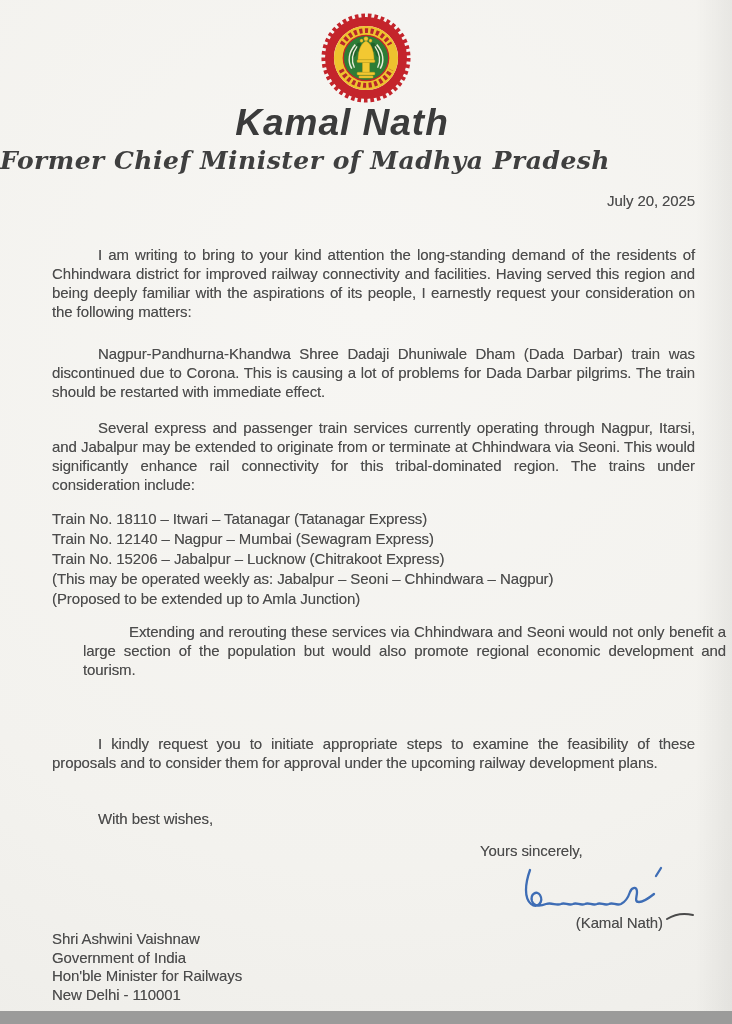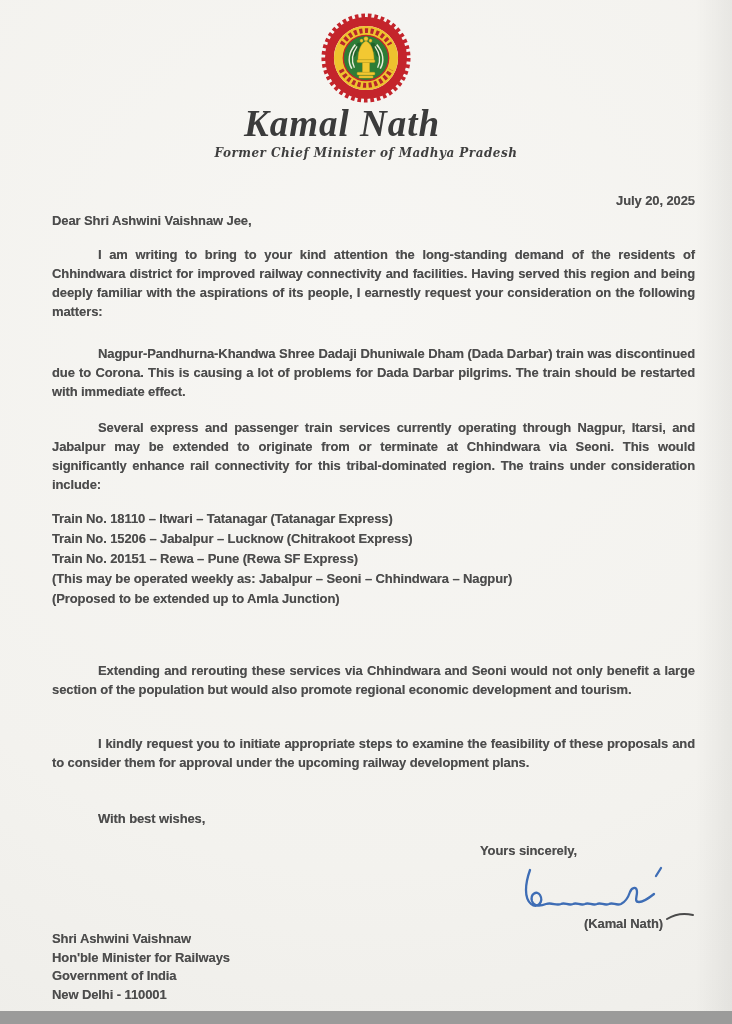--- a/index.html
+++ b/index.html
@@ -13,42 +13,42 @@
     font-family:"Liberation Sans","DejaVu Sans",sans-serif;
     color:#4a4a4a;
   }
   
   .emblem{
     position:absolute;top:9px;left:50%;transform:translateX(-50%);
     width:98px;height:98px;filter:blur(0.4px);
   }
   .lh-name{
     position:absolute;top:102px;left:0;width:684px;text-align:center;
-    font-family:Liberation Serif, serif;
+    font-family:Liberation Sans, sans-serif;
     font-style:italic;font-weight:700;font-size:37px;color:#3b3b3b;
     letter-spacing:1px;
   }
   .lh-title{
-    position:absolute;top:146px;left:0;width:732px;text-align:center;
+    position:absolute;top:146px;left:0;width:732px;
     font-family:"DejaVu Serif","Liberation Serif",serif;
-    font-style:italic;font-weight:700;font-size:12px;color:#3f3f3f;
+    font-style:italic;font-weight:700;font-size:25px;color:#3f3f3f;
     letter-spacing:0.5px;
   }
   
   .txt{
-    font-size:13px;font-weight:700;letter-spacing:-0.1px;
+    font-size:15px;font-weight:400;letter-spacing:-0.1px;
     color:#4c4c4c;line-height:19px;
     text-shadow:0 0 0.5px rgba(80,80,80,0.55);
   }
   .date{position:absolute;top:191px;right:37px;text-align:right;}
   .salutation{position:absolute;top:211px;left:52px;}
   .para{position:absolute;left:52px;width:643px;margin:0;
         text-align:justify;text-indent:46px;}
   .p1{top:245px;} .p2{top:344px;} .p3{top:418px;}
-  .p4{top:661px;} .p5{top:734px;}
+  .p4{top:622px;margin-left:31px;} .p5{top:734px;}
   .trains{position:absolute;top:509px;left:52px;width:660px;}
   .train-line{line-height:20px;}
   .wishes{position:absolute;top:809px;left:52px;text-indent:46px;width:400px;}
   
   .sig-block{position:absolute;top:841px;right:37px;width:215px;}
   .sincerely{padding-right:22px;}
   .sig-svg{display:block;margin:4px 0 0 38px;}
   .signed-row{text-align:right;white-space:nowrap;margin-top:-4px;}
   .pen-dash{vertical-align:6px;margin-left:2px;}
   
@@ -86,30 +86,29 @@
       <rect x="45" y="57" width="20" height="3" rx="1"></rect>
       <rect x="51" y="60" width="8" height="11"></rect>
       <rect x="45" y="71" width="20" height="3" rx="1"></rect>
       <rect x="47" y="75" width="16" height="2.5" rx="1"></rect>
     </g>
   </svg>
   <div class="lh-name">Kamal Nath</div>
   <div class="lh-title">Former Chief Minister of Madhya Pradesh</div>
 
   <div class="txt date">July 20, 2025</div>
-  <div class="txt salutation">Dear Shri Ashwini Vaishnaw Jee,</div>
 
   <p class="txt para p1">I am writing to bring to your kind attention the long-standing demand of the residents of Chhindwara district for improved railway connectivity and facilities. Having served this region and being deeply familiar with the aspirations of its people, I earnestly request your consideration on the following matters:</p>
   <p class="txt para p2">Nagpur-Pandhurna-Khandwa Shree Dadaji Dhuniwale Dham (Dada Darbar) train was discontinued due to Corona. This is causing a lot of problems for Dada Darbar pilgrims. The train should be restarted with immediate effect.</p>
   <p class="txt para p3">Several express and passenger train services currently operating through Nagpur, Itarsi, and Jabalpur may be extended to originate from or terminate at Chhindwara via Seoni. This would significantly enhance rail connectivity for this tribal-dominated region. The trains under consideration include:</p>
 
   <div class="txt trains">
     <div class="train-line">Train No. 18110 – Itwari – Tatanagar (Tatanagar Express)</div>
+    <div class="train-line">Train No. 12140 – Nagpur – Mumbai (Sewagram Express)</div>
     <div class="train-line">Train No. 15206 – Jabalpur – Lucknow (Chitrakoot Express)</div>
-    <div class="train-line">Train No. 20151 – Rewa – Pune (Rewa SF Express)</div>
     <div class="train-line">(This may be operated weekly as: Jabalpur – Seoni – Chhindwara – Nagpur)</div>
     <div class="train-line">(Proposed to be extended up to Amla Junction)</div>
   </div>
 
   <p class="txt para p4">Extending and rerouting these services via Chhindwara and Seoni would not only benefit a large section of the population but would also promote regional economic development and tourism.</p>
   <p class="txt para p5">I kindly request you to initiate appropriate steps to examine the feasibility of these proposals and to consider them for approval under the upcoming railway development plans.</p>
 
   <div class="txt wishes">With best wishes,</div>
 
   <div class="sig-block">
@@ -122,19 +121,19 @@
     </svg>
     <div class="txt signed-row">
       <span>(Kamal Nath)</span><svg class="pen-dash" width="30" height="12" viewBox="0 0 30 12" aria-hidden="true">
           <path d="M2,9 C10,4 20,3 28,5" fill="none" stroke="#4a4a4a" stroke-width="2" stroke-linecap="round"></path>
         </svg>
     </div>
   </div>
 
   <div class="txt recipient">
     <div>Shri Ashwini Vaishnaw</div>
+    <div>Government of India</div>
     <div>Hon'ble Minister for Railways</div>
-    <div>Government of India</div>
     <div>New Delhi - 110001</div>
   </div>
 
   <div class="bottom-bar"></div>
 </div>
 
 </body></html>

